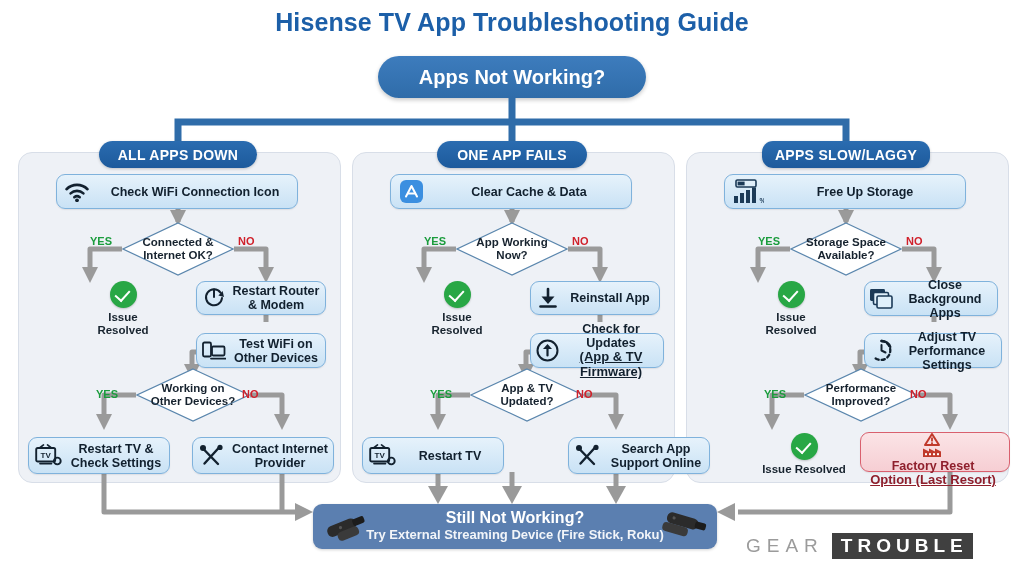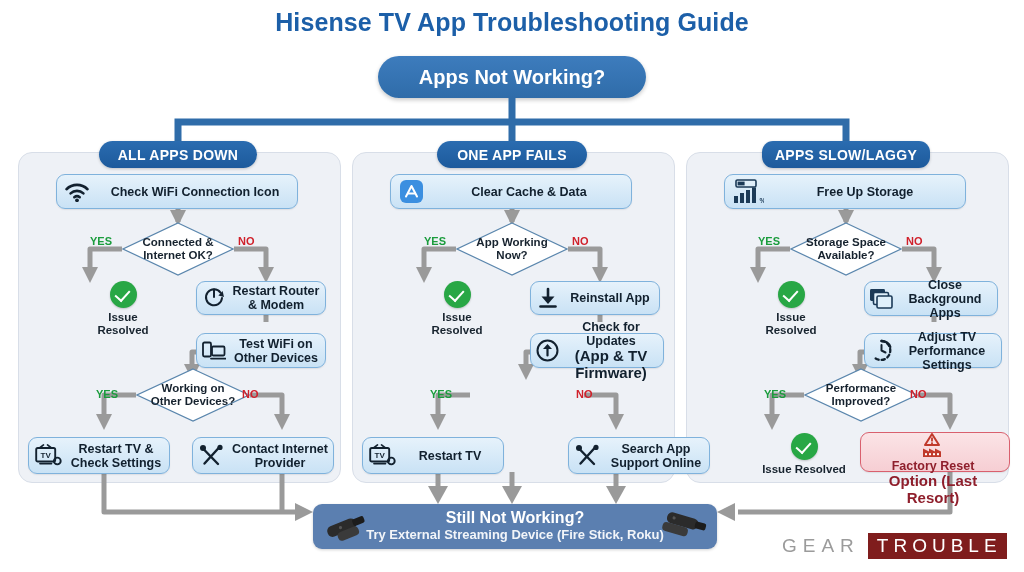--- a/index.html
+++ b/index.html
@@ -62,21 +62,21 @@
     display:flex;align-items:center;
     z-index:4;
     box-shadow:0 1px 1.5px rgba(0,0,0,.08);
   }
   .abox .ico{flex:0 0 auto;display:flex;align-items:center;justify-content:center;}
   .abox .lbl{
     flex:1 1 auto;text-align:center;
     font-size:12.5px;font-weight:bold;color:#11202e;line-height:1.12;
     padding-right:4px;
   }
-  .abox .lbl .sub{display:block;font-size:15px;font-weight:bold;}
+  .abox .lbl .sub{display:block;font-size:13px;font-weight:bold;text-decoration:underline;}
 
   .abox.danger{
     background:linear-gradient(180deg,#fbe4e6 0%,#f6ced3 100%);
     border:1.4px solid #d9606e;
     flex-direction:column;
   }
   .abox.danger .lbl{color:#8f1f2c;}
 
   
   .dia{position:absolute;z-index:4;}
@@ -117,26 +117,26 @@
     display:flex;align-items:center;justify-content:center;
     flex-direction:column;
   }
   .bottom-bar .b1{font-size:16px;font-weight:bold;color:#fff;line-height:1.05;}
   .bottom-bar .b2{font-size:13px;font-weight:bold;color:#f2f5f9;line-height:1.15;margin-top:1px;}
   .bb-dev{position:absolute;top:6px;width:58px;height:34px;}
   .bb-dev.l{left:8px;}
   .bb-dev.r{right:4px;}
 
   
-  .brand{position:absolute;left:782px;top:533px;display:flex;align-items:center;z-index:5;}
+  .brand{position:absolute;left:746px;top:533px;display:flex;align-items:center;z-index:5;}
   .brand .g{
     font-size:19px;font-weight:normal;letter-spacing:6px;color:#9b9b9b;
   }
   .brand .t{
-    background:#7f1d1d;color:#fff;font-size:19px;font-weight:normal;letter-spacing:5px;
+    background:#404040;color:#fff;font-size:19px;font-weight:bold;letter-spacing:5px;
     padding:2px 5px 2px 9px;margin-left:8px;
   }
 </style>
 </head>
 <body>
 
 <div id="stage">
 
   <div class="title">Hisense TV App Troubleshooting Guide</div>
 
@@ -367,20 +367,28 @@
     <span class="ico" style="width:32px;">
       <svg width="23" height="23" viewBox="0 0 23 23">
           <circle cx="11.5" cy="11.5" r="10" fill="none" stroke="#12212f" stroke-width="2"></circle>
       <path d="M11.5 16.5 L11.5 7.5" stroke="#12212f" stroke-width="2.2" stroke-linecap="round"></path>
       <polygon points="11.5,5 7,10 16,10" fill="#12212f"></polygon>
         </svg>
     </span>
     <span class="lbl"><span>Check for Updates</span><span class="sub">(App &amp; TV Firmware)</span></span>
   </div>
 
+  <div class="dia" style="left:470px;top:368px;width:114px;height:54px;">
+    <svg width="114" height="54" viewBox="0 0 114 54">
+        <polygon points="57,1 113,27 57,53 1,27" fill="#ffffff" stroke="#5a86ad" stroke-width="1.2"></polygon>
+      </svg>
+    <span class="dtxt">
+      <span><span>App &amp; TV</span><br><span>Updated?</span></span>
+    </span>
+  </div>
   <div class="ynlabel yes" style="left:430px;top:388px;">YES</div>
   <div class="ynlabel no" style="left:576px;top:388px;">NO</div>
 
   <div class="abox" style="left:362px;top:437px;width:140px;height:35px;">
     <span class="ico" style="width:38px;">
       <svg width="27" height="23" viewBox="0 0 27 23">
           <rect x="1.2" y="4" width="19" height="13.5" rx="1.6" fill="none" stroke="#12212f" stroke-width="1.9"></rect>
       <text x="10.7" y="14" font-size="8" font-weight="bold" fill="#12212f" text-anchor="middle" font-family="Liberation Sans">TV</text>
       <path d="M4.5 4 L8.5 0.9 M16.5 4 L12.5 0.9" stroke="#12212f" stroke-width="1.6" stroke-linecap="round"></path>
       <path d="M5 19.6 L16.5 19.6" stroke="#12212f" stroke-width="1.7" stroke-linecap="round"></path>

